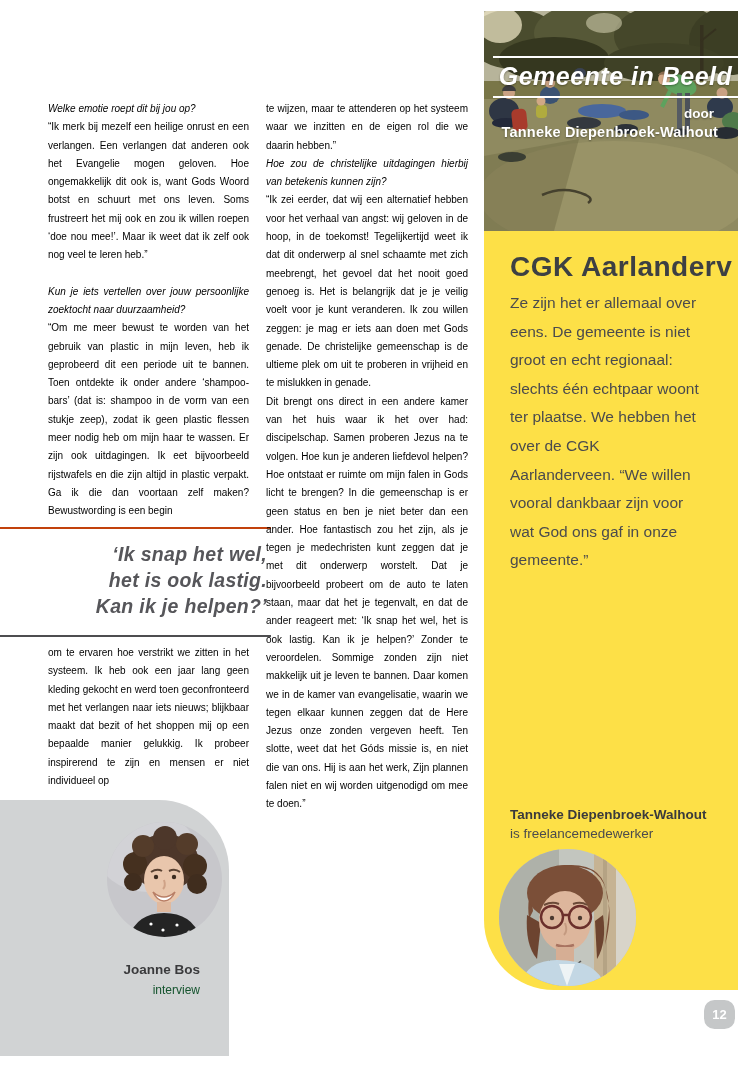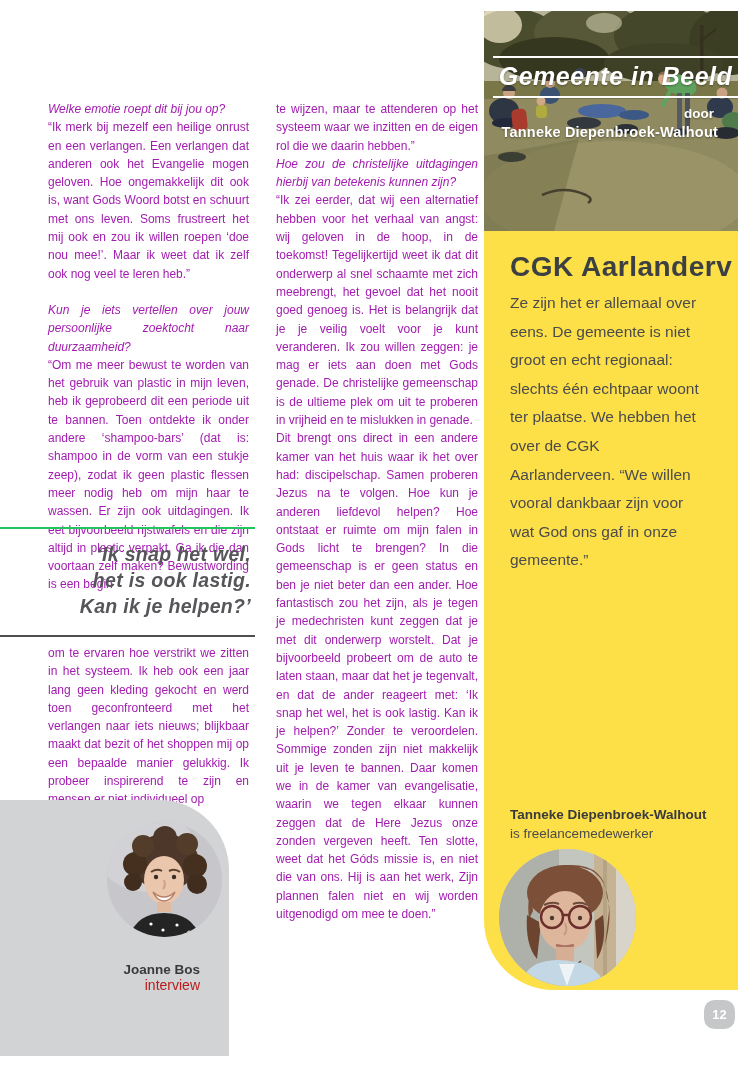--- a/index.html
+++ b/index.html
@@ -1,32 +1,32 @@
 <!DOCTYPE html>
 <html><head>
 <meta charset="utf-8">
 <style>
   html,body{margin:0;padding:0;background:#ffffff;}
   .page{position:relative;width:738px;height:1068px;background:#ffffff;overflow:hidden;
         font-family:"Liberation Sans","DejaVu Sans",sans-serif;}
 
   
-  .col{position:absolute;font-size:12px;line-height:18.3px;color:#a21caf;text-align:justify;}
+  .col{position:absolute;font-size:10px;line-height:18.3px;color:#000000;text-align:justify;}
   #col1{left:48px;top:100px;width:201px;}
   #col1b{left:48px;top:644px;width:201px;}
-  #col2{left:276px;top:100px;width:202px;}
+  #col2{left:266px;top:100px;width:202px;}
   .col p{margin:0;}
   .q{font-style:italic;}
   .q.gap{margin-top:18px;}
   .subhead{font-weight:bold;margin-top:17px !important;}
 
   
   #pullquote{position:absolute;left:0;top:527px;width:251px;
-             border-top:2px solid #22c55e;border-bottom:2px solid #4e4e50;
-             padding:12px 4px 16px 0;text-align:right;
+             border-top:2px solid #c2410c;border-bottom:2px solid #4e4e50;
+             padding:12px 4px 16px 16px;text-align:right;
              font-weight:bold;font-style:italic;font-size:19.5px;line-height:26px;
              color:#56565a;letter-spacing:.3px;}
 
   
   #photo{position:absolute;left:484px;top:11px;width:254px;height:220px;overflow:hidden;}
   #photo svg{display:block;}
   .photo-rule{position:absolute;left:9px;right:0;height:2px;background:#ffffff;}
   #rule1{top:45px;} #rule2{top:85px;}
   #series-title{position:absolute;left:9px;right:0;top:51px;text-align:center;
                 color:#ffffff;font-weight:bold;font-style:italic;font-size:25px;
@@ -49,21 +49,21 @@
   #portrait-tanneke{position:absolute;left:15px;top:618px;width:137px;height:137px;
                     border-radius:50%;overflow:hidden;}
 
   
   #left-panel{position:absolute;left:0;top:800px;width:229px;height:256px;
               background:#d1d3d4;border-top-right-radius:70px;}
   #portrait-joanne{position:absolute;left:107px;top:22px;width:115px;height:115px;
                    border-radius:50%;overflow:hidden;}
   #interviewer{position:absolute;right:29px;top:162px;text-align:right;}
   #interviewer .name{font-weight:bold;font-size:13.5px;color:#3a3a3c;}
-  #interviewer .role{font-size:14px;color:#b91c1c;}
+  #interviewer .role{font-size:12px;color:#14532d;margin-top:6px;}
 
   
   #page-badge{position:absolute;left:704px;top:1000px;width:31px;height:29px;
               background:#c5c7c8;border-radius:10.5px;color:#ffffff;font-weight:bold;
               font-size:13px;display:flex;align-items:center;justify-content:center;}
 </style>
 </head>
 <body>
 
 <div class="page">

